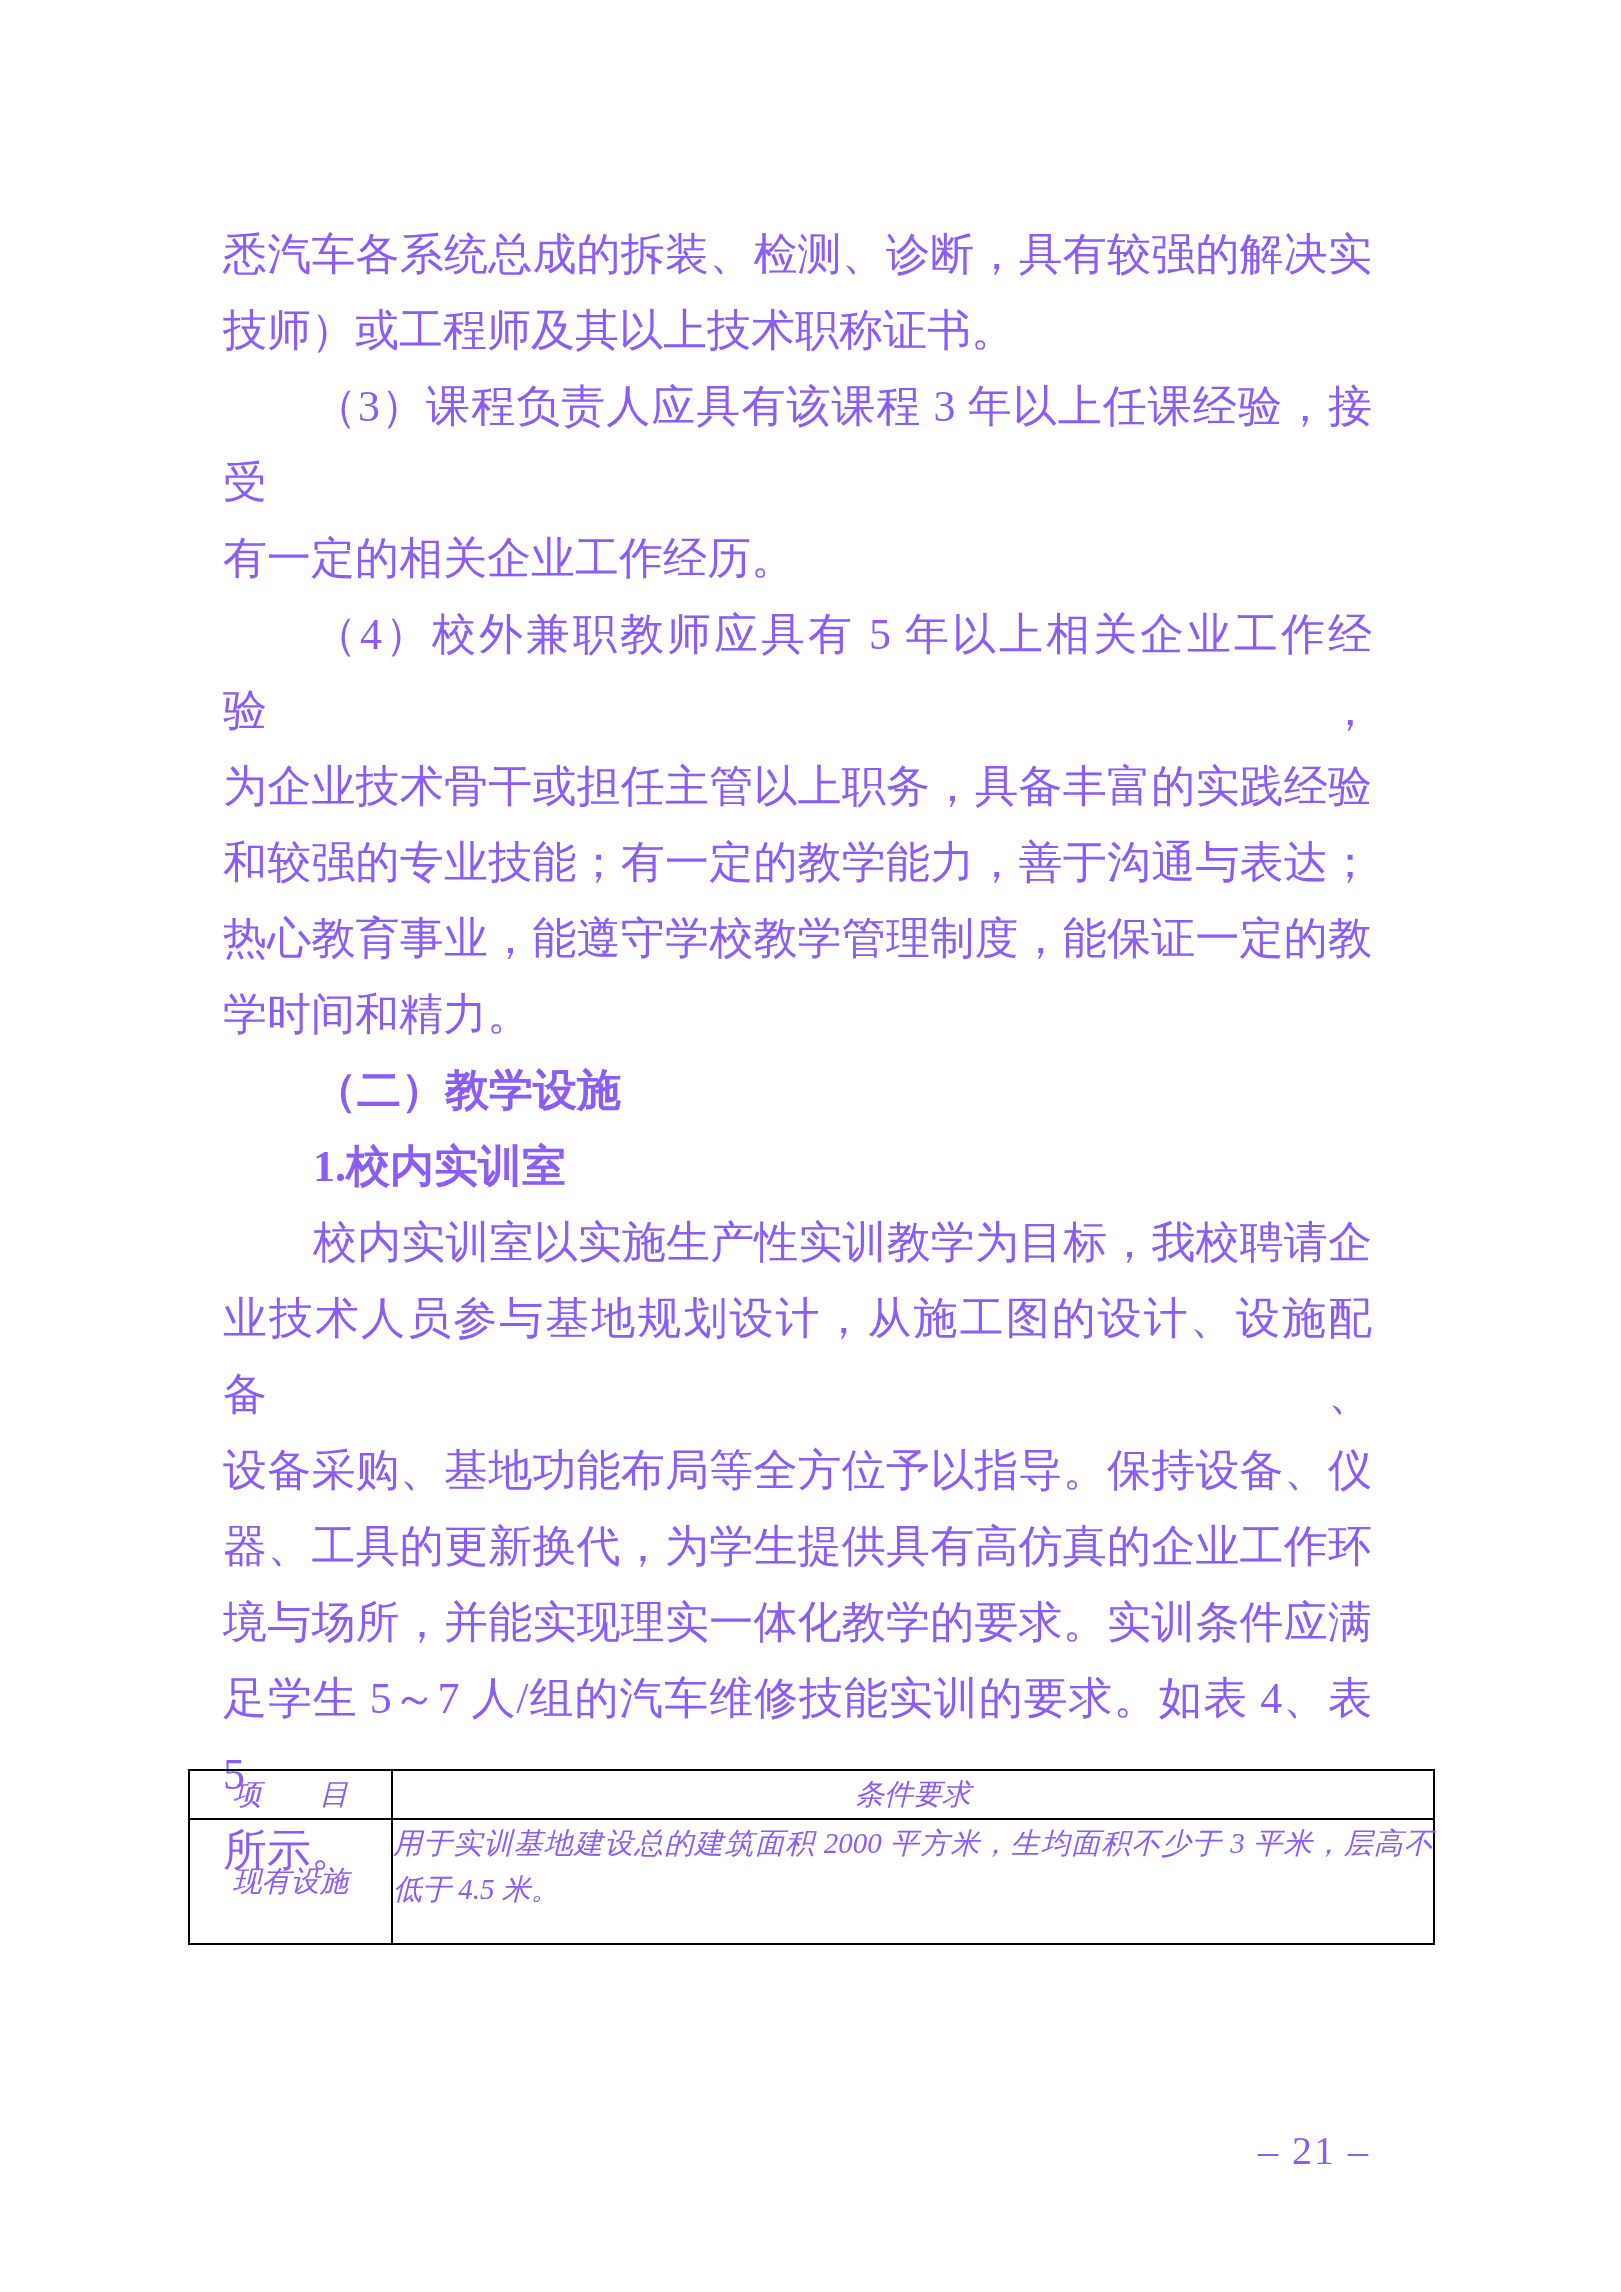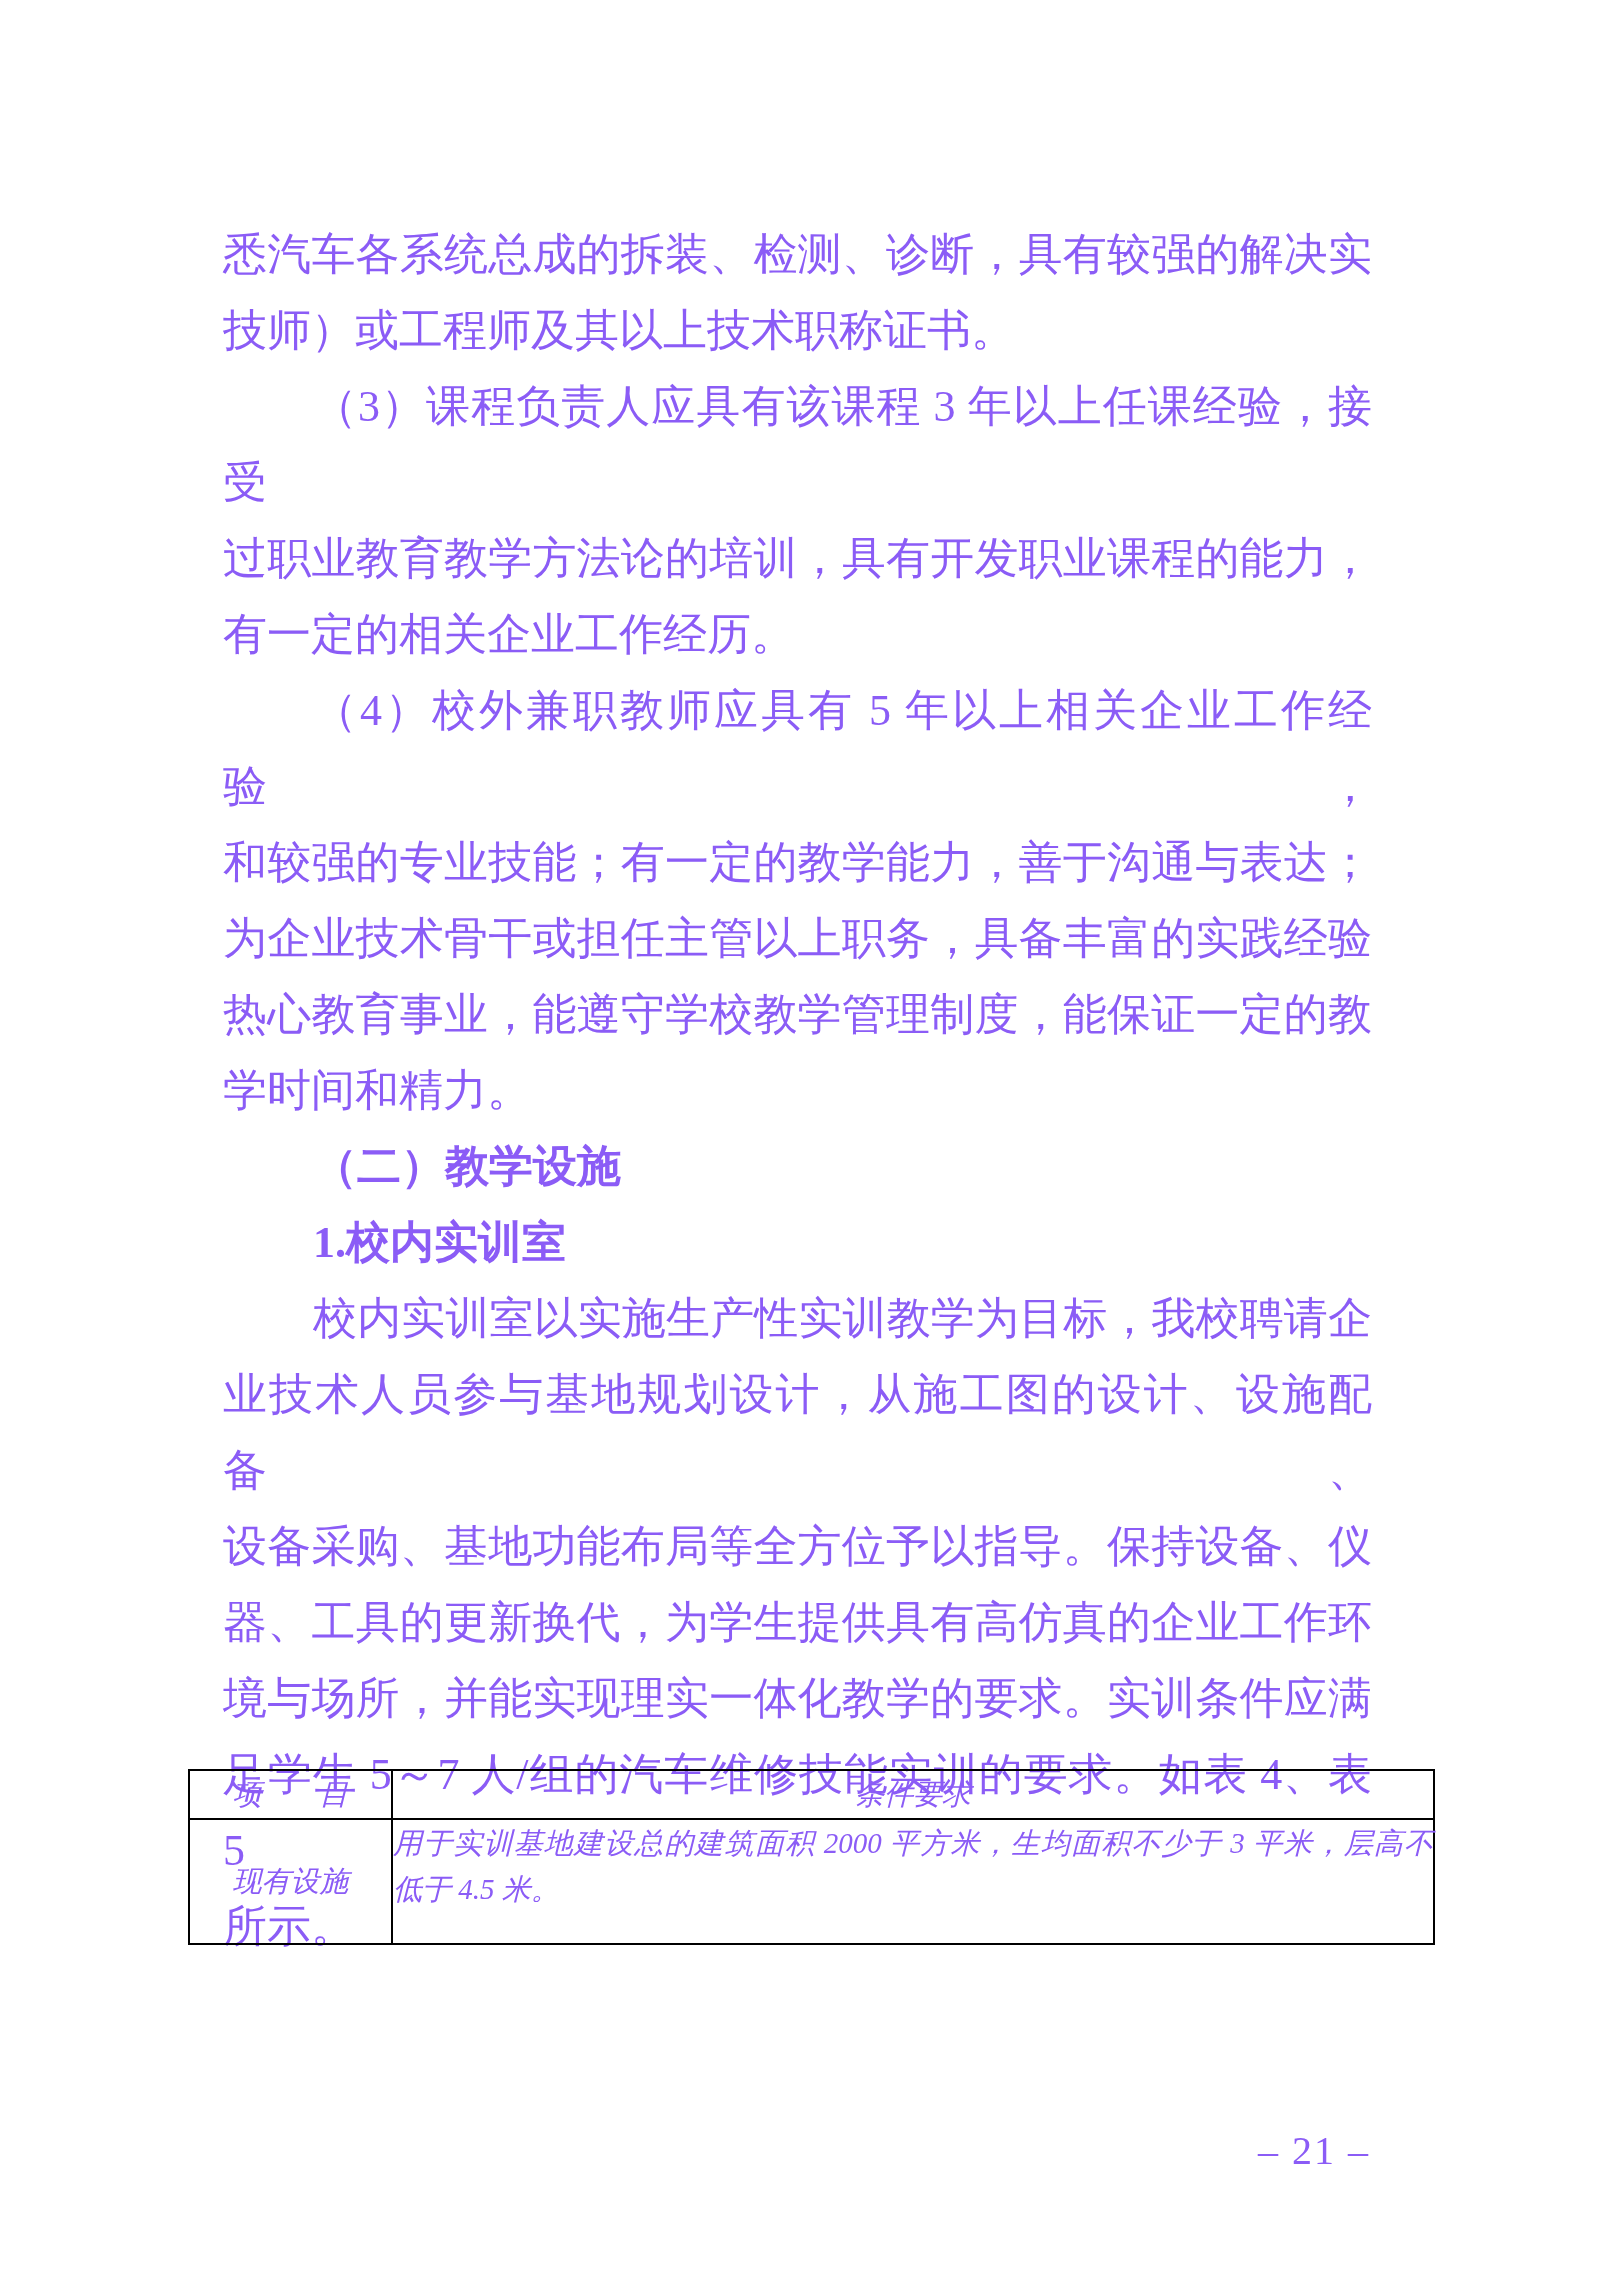--- a/index.html
+++ b/index.html
@@ -80,25 +80,24 @@
 </style>
 </head>
 <body>
 
 <div class="page">
 
   <div class="body-text">
     <div class="line fill">悉汽车各系统总成的拆装、检测、诊断，具有较强的解决实</div>
     <div class="line">技师）或工程师及其以上技术职称证书。</div>
     <div class="line indent fill">（3）课程负责人应具有该课程 3 年以上任课经验，接受</div>
-    <div class="line fill">过职业教育教学方法论的培训，具有开发职业课程的能力，</div>
     <div class="line">有一定的相关企业工作经历。</div>
     <div class="line indent fill">（4）校外兼职教师应具有 5 年以上相关企业工作经验，</div>
+    <div class="line fill">为企业技术骨干或担任主管以上职务，具备丰富的实践经验</div>
     <div class="line fill">和较强的专业技能；有一定的教学能力，善于沟通与表达；</div>
-    <div class="line fill">为企业技术骨干或担任主管以上职务，具备丰富的实践经验</div>
     <div class="line fill">热心教育事业，能遵守学校教学管理制度，能保证一定的教</div>
     <div class="line">学时间和精力。</div>
     <div class="line indent bold">（二）教学设施</div>
     <div class="line indent bold">1.校内实训室</div>
     <div class="line indent fill">校内实训室以实施生产性实训教学为目标，我校聘请企</div>
     <div class="line fill">业技术人员参与基地规划设计，从施工图的设计、设施配备、</div>
     <div class="line fill">设备采购、基地功能布局等全方位予以指导。保持设备、仪</div>
     <div class="line fill">器、工具的更新换代，为学生提供具有高仿真的企业工作环</div>
     <div class="line fill">境与场所，并能实现理实一体化教学的要求。实训条件应满</div>
     <div class="line fill">足学生 5～7 人/组的汽车维修技能实训的要求。如表 4、表 5</div>

